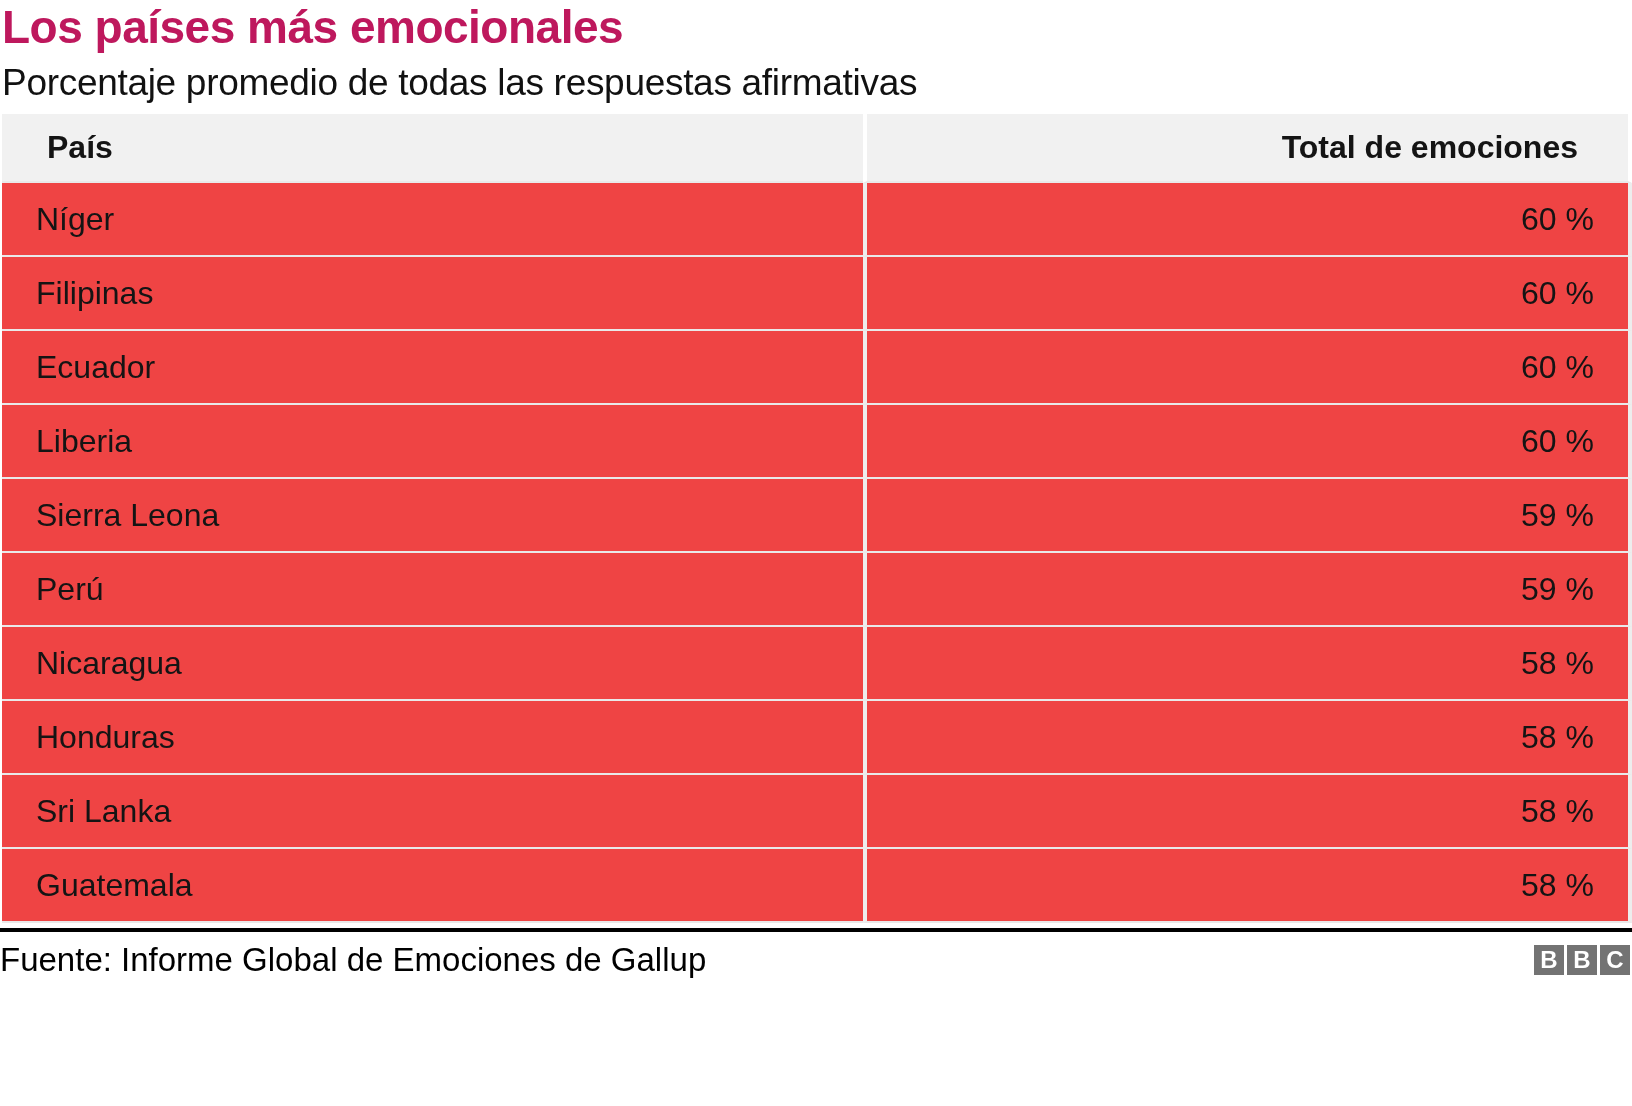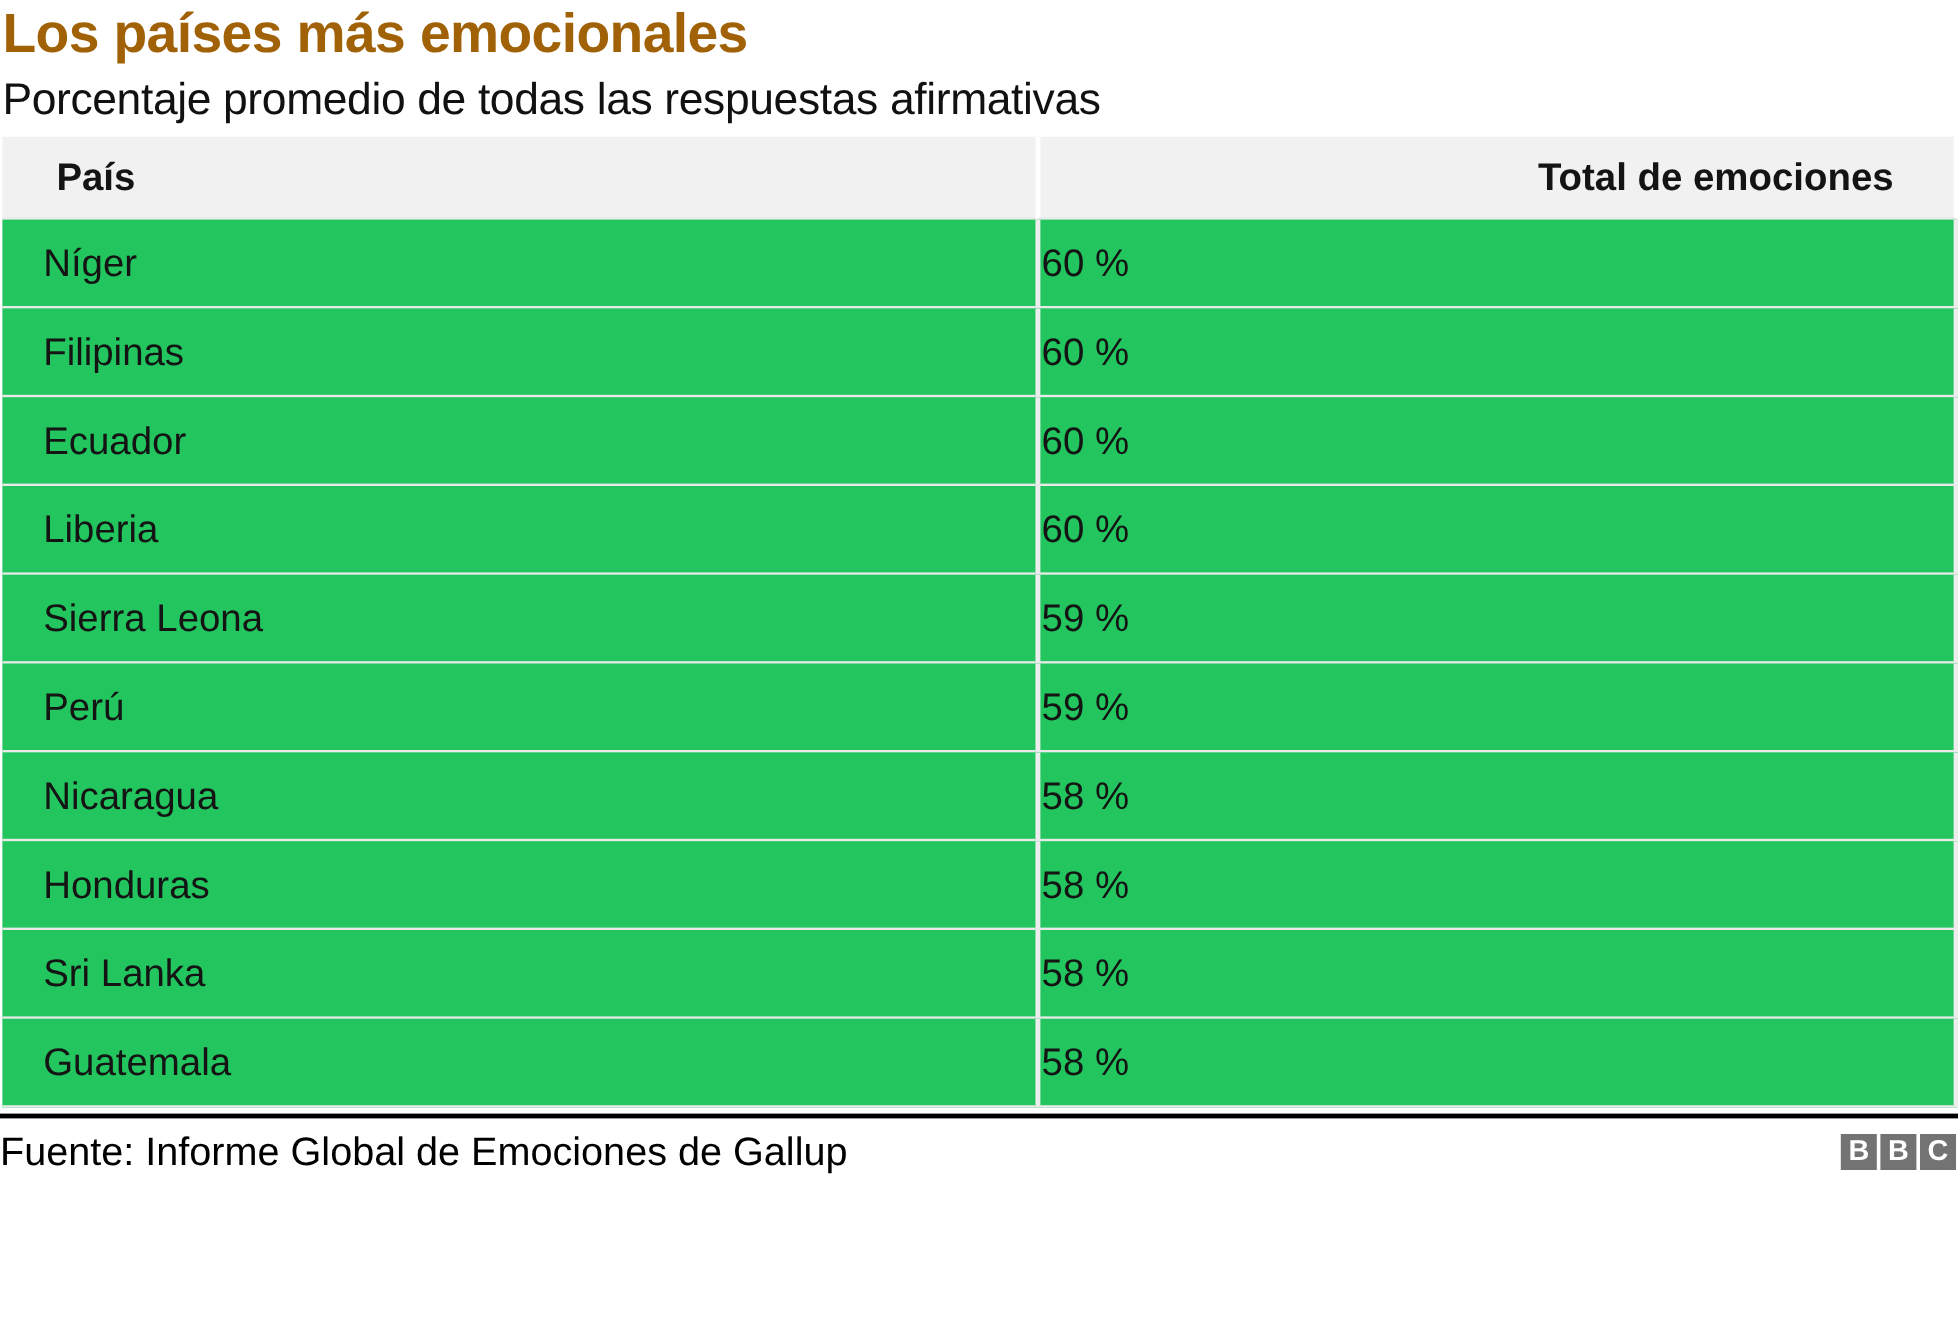--- a/index.html
+++ b/index.html
@@ -15,21 +15,21 @@
     height: 1106px;
     background: #ffffff;
     overflow: hidden;
   }
   .title {
     font-size: 46px;
     font-weight: bold;
     line-height: 1.1;
     margin: 2px 0 0 2px;
     letter-spacing: -0.5px;
-    color: #a16207;
+    color: #be185d;
   }
   .subtitle {
     font-size: 37px;
     font-weight: normal;
     line-height: 1.1;
     margin: 10px 0 0 2px;
     letter-spacing: -0.3px;
     color: #111111;
   }
   table.emotions-table {
@@ -58,27 +58,28 @@
     padding-right: 50px;
     border-left: 4px solid #ffffff;
     border-right: 4px solid #ffffff;
   }
   td {
     height: 70px;
     font-size: 32px;
     vertical-align: middle;
     border-bottom: 2px solid #e9e9e9;
     color: #141414;
-    background: #22c55e;
+    background: #ef4444;
   }
   td.country-cell {
     text-align: left;
     padding-left: 34px;
   }
   td.value-cell {
+    text-align: right;
     padding-right: 34px;
     border-left: 4px solid #ededed;
     border-right: 4px solid #ededed;
   }
   .footer {
     margin-top: 5px;
     border-top: 4px solid #000000;
     padding-top: 9px;
     display: flex;
     justify-content: space-between;

